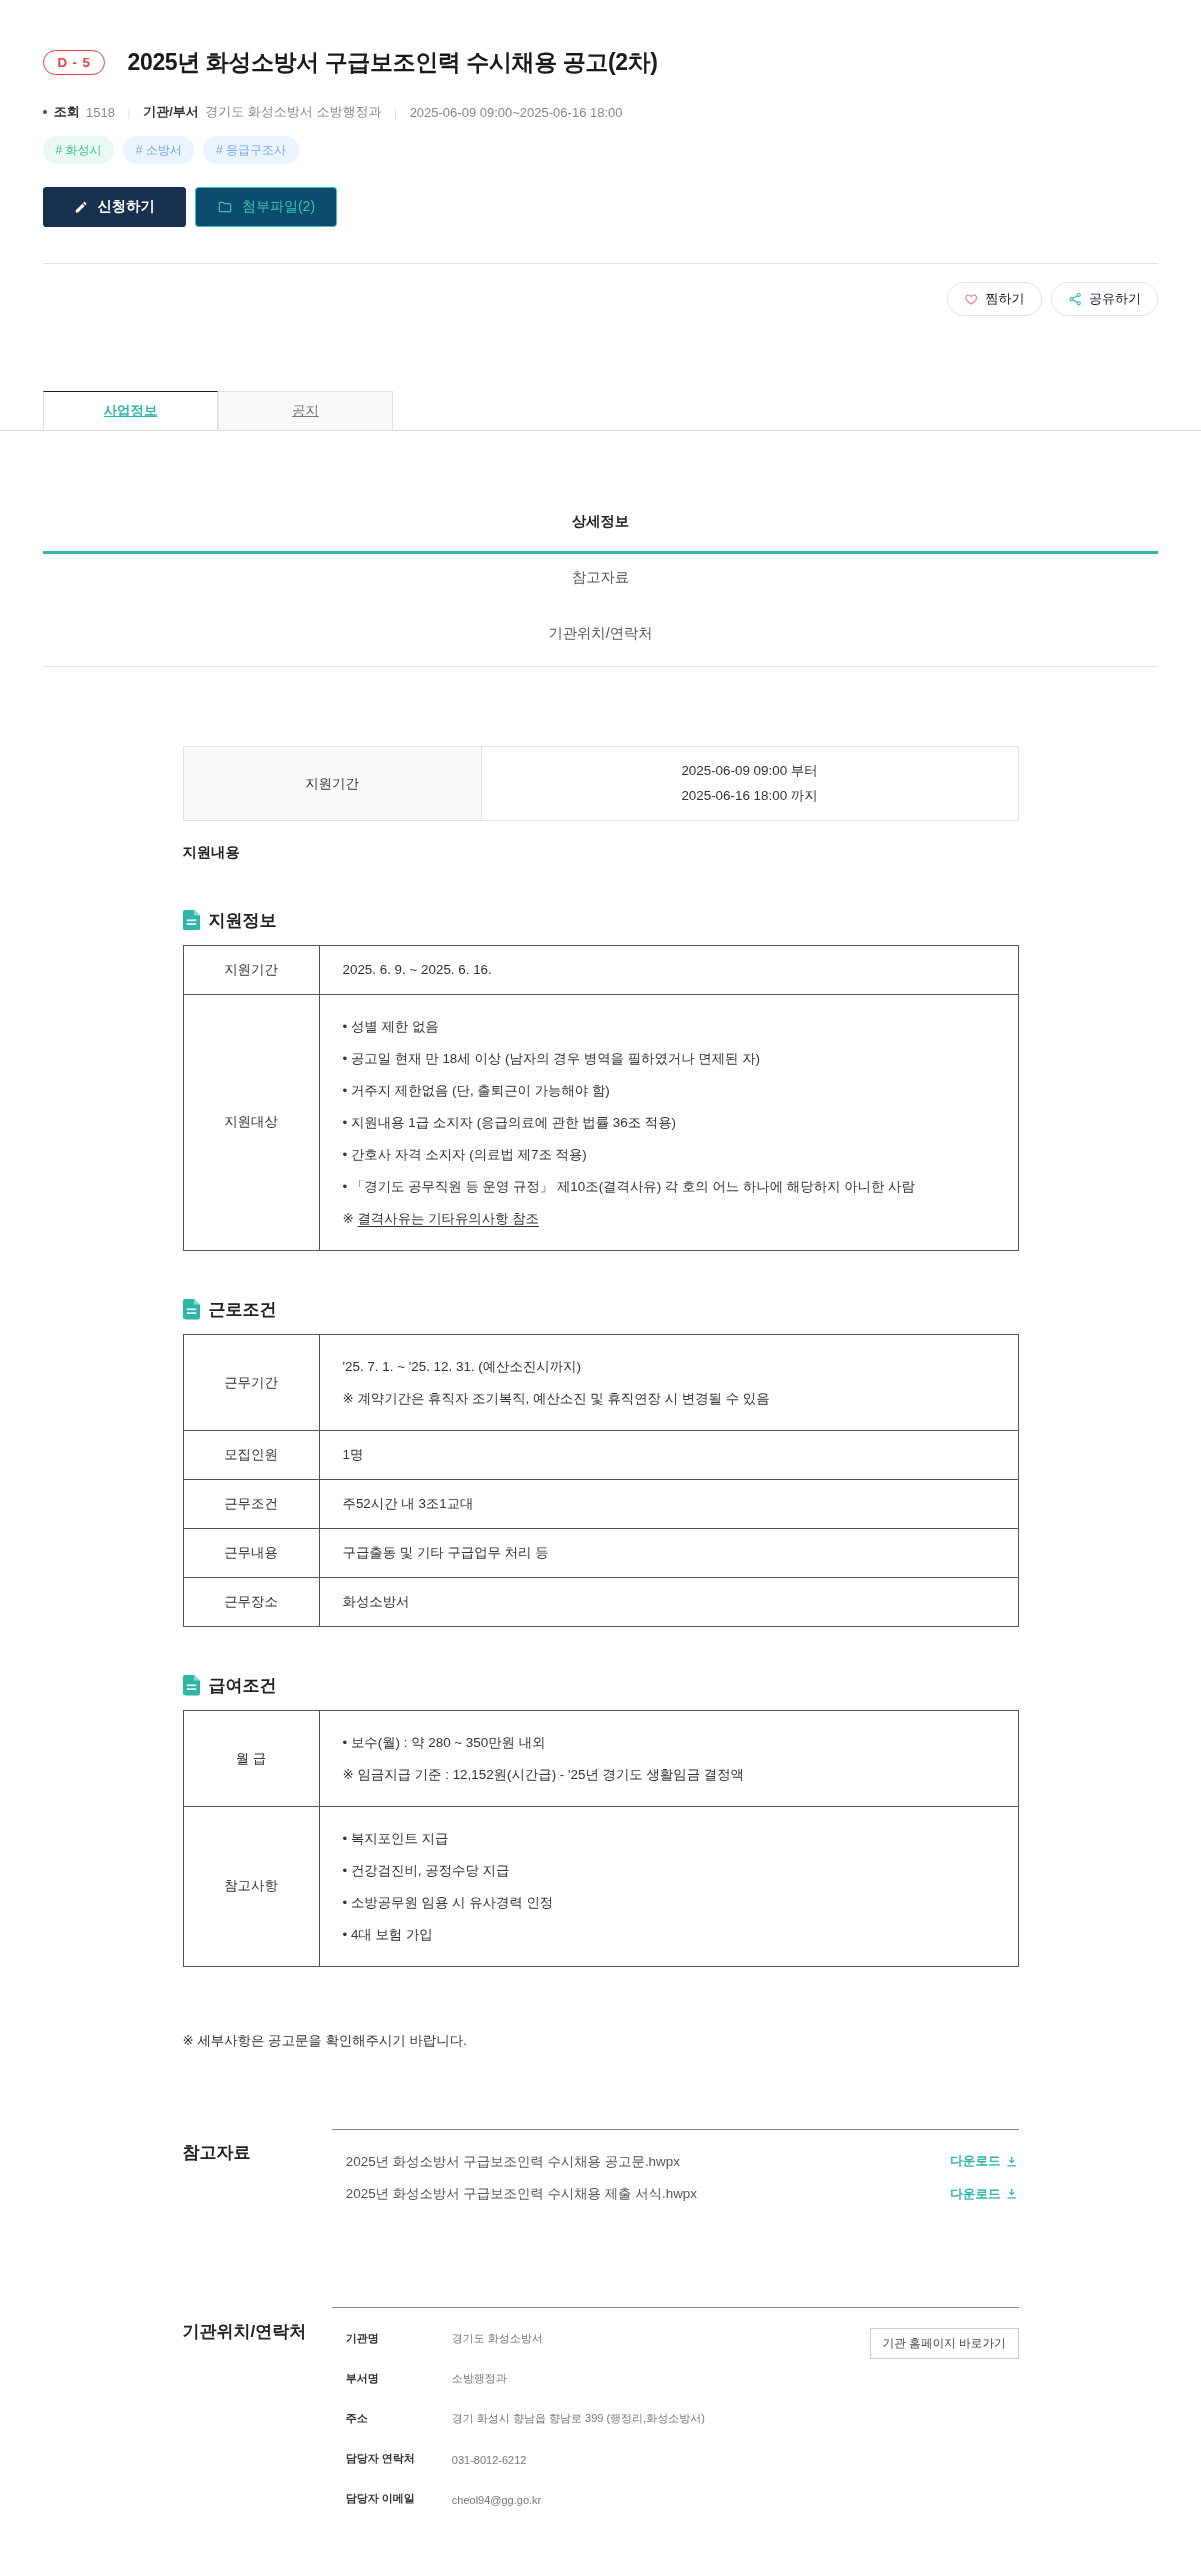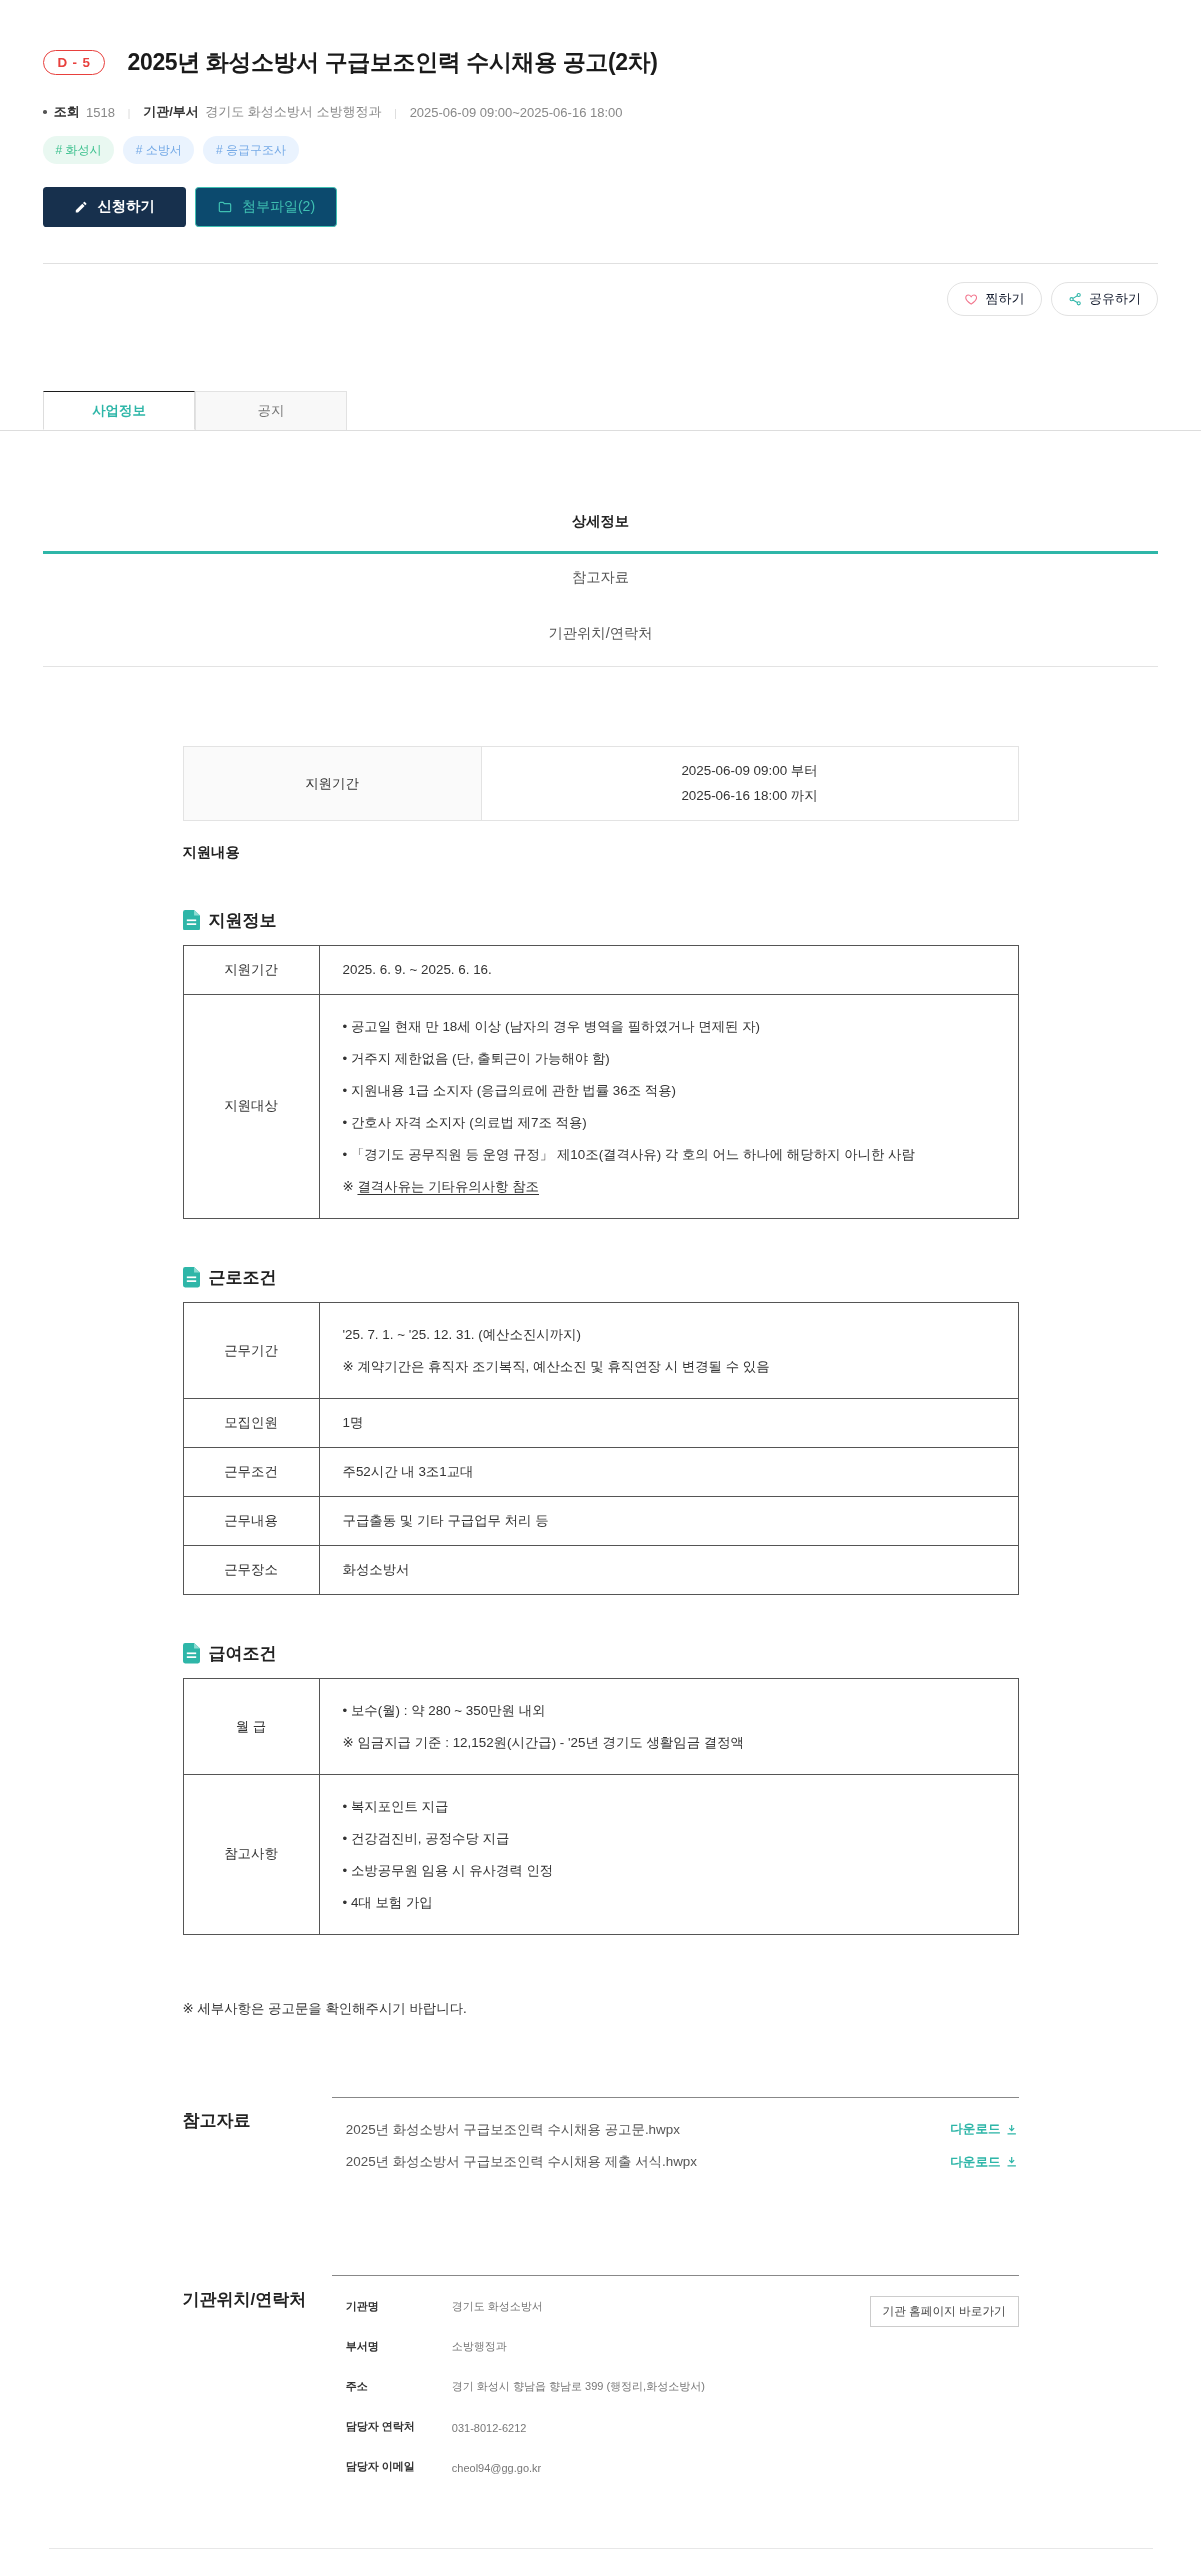--- a/index.html
+++ b/index.html
@@ -52,22 +52,22 @@
   .fav-row { display:flex; justify-content:flex-end; gap:9px; padding:18px 43px 0; }
   .pill {
     display:flex; align-items:center; gap:7.2px; border:0.9px solid #e2e2e2;
     background:#fff; border-radius:896px; padding:7.2px 16px; font-size:13px;
     color:#0f172a; cursor:pointer; font-family:inherit;
   }
 
   
   .tabs { display:flex; margin-top:75px; padding:0 43px; border-bottom:0.9px solid #ddd; }
   .tab {
-    width:152px; height:39px; display:flex; align-items:center; justify-content:center;
-    font-size:13.4px; cursor:pointer;
+    width:175px; height:39px; display:flex; align-items:center; justify-content:center;
+    font-size:13.4px; cursor:pointer;text-decoration:underline;
   }
   .tab.active {
     background:#fff; border-top:1.8px solid #1c1c1c;
     border-left:0.9px solid #ddd; border-right:0.9px solid #ddd;
     margin-bottom:-0.9px; border-bottom:0.9px solid #fff;
     color:#2eb6a8; font-weight:bold;
   }
   .tab.inactive { background:#f8f8f8; border:0.9px solid #e2e2e2; border-bottom:none; color:#777; }
 
   .subtabs { display:flex; margin:66px 43px 0; border-bottom:0.9px solid #e3e3e3;flex-direction:column; }
@@ -245,20 +245,21 @@
       <div class="info-table">
         <div class="info-row">
           <div class="info-label">지원기간</div>
           <div class="info-value single">
             <p class="line">2025. 6. 9. ~ 2025. 6. 16.</p>
           </div>
         </div>
         <div class="info-row">
           <div class="info-label">지원대상</div>
           <div class="info-value">
+            <p class="line">• 성별 제한 없음</p>
             <p class="line">• 공고일 현재 만 18세 이상 (남자의 경우 병역을 필하였거나 면제된 자)</p>
             <p class="line">• 거주지 제한없음 (단, 출퇴근이 가능해야 함)</p>
             <p class="line">• 지원내용 1급 소지자 (응급의료에 관한 법률 36조 적용)</p>
             <p class="line">• 간호사 자격 소지자 (의료법 제7조 적용)</p>
             <p class="line">• 「경기도 공무직원 등 운영 규정」 제10조(결격사유) 각 호의 어느 하나에 해당하지 아니한 사람</p>
             <p class="line">
               <span>※</span>
               <span class="underline">결격사유는 기타유의사항 참조</span>
             </p>
           </div>

